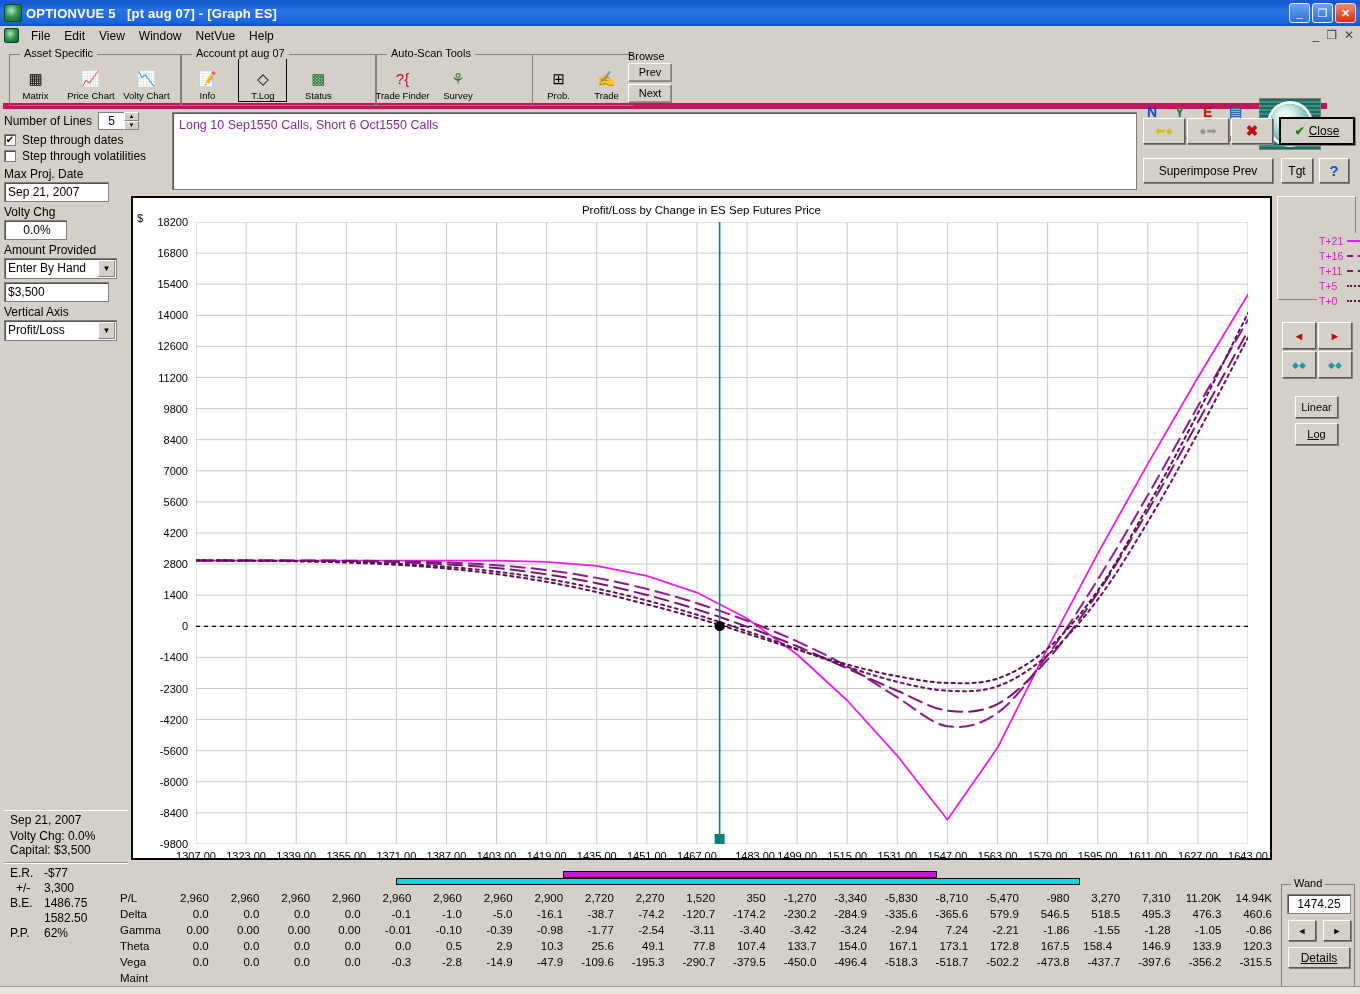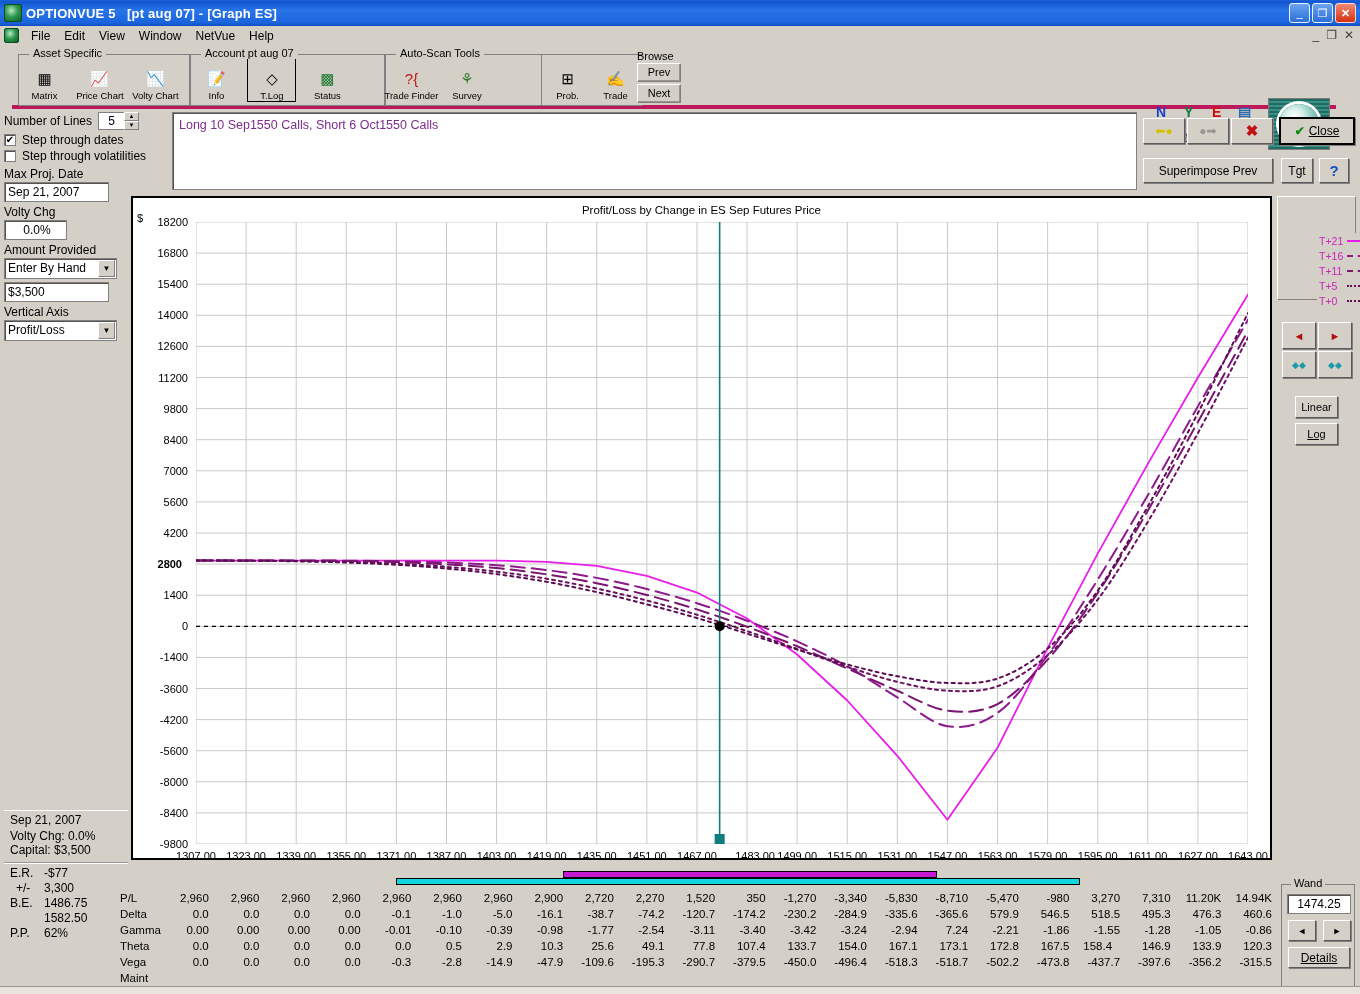--- a/index.html
+++ b/index.html
@@ -42,22 +42,22 @@
   #menubar .m-icon{
     width:15px;height:15px;margin-right:5px;border-radius:2px;
     background: radial-gradient(circle at 40% 35%, #bde8c8 0%, #2e9b4e 45%, #0d5a28 100%);
     border:1px solid #0a4a20;
   }
   .menuitem { font-size:12px; color:#000; padding:1px 7px; cursor:default; }
   #menubar .mdi-btns{ position:absolute; right:6px; top:2px; display:flex; gap:7px; color:#404040; font-size:12px; }
 
   
   #toolbar {
-    position:absolute; left:12px; top:46px; width:1324px; height:63px;
-    background:#d4d0c8; border-bottom:4px solid #be185d;
+    position:absolute; left:3px; top:46px; width:1324px; height:63px;
+    background:#d4d0c8; border-bottom:6px solid #be185d;
   }
   .tgroup { position:absolute; top:8px; height:52px; border:1px solid #808080; border-top-color:#808080;}
   .tgroup > .glabel {
     position:absolute; top:-8px; left:10px; background:#d4d0c8; padding:0 4px;
     font-size:11px; color:#000; white-space:nowrap;
   }
   .tbtn {
     width:49px; height:44px; margin:3px 1px; border:1px solid transparent; background:transparent;
     display:inline-flex; flex-direction:column; align-items:center; justify-content:flex-end;
     font-size:9.5px; color:#000; cursor:default; vertical-align:top;
@@ -519,25 +519,25 @@
     <div class="ylabel" style="top: 57.1px; right: 6px;">16800</div>
     <div class="ylabel" style="top: 88.2px; right: 6px;">15400</div>
     <div class="ylabel" style="top: 119.3px; right: 6px;">14000</div>
     <div class="ylabel" style="top: 150.4px; right: 6px;">12600</div>
     <div class="ylabel" style="top: 181.5px; right: 6px;">11200</div>
     <div class="ylabel" style="top: 212.6px; right: 6px;">9800</div>
     <div class="ylabel" style="top: 243.7px; right: 6px; text-align: center;">8400</div>
     <div class="ylabel" style="top: 274.8px; right: 6px;">7000</div>
     <div class="ylabel" style="top: 305.9px; right: 6px;">5600</div>
     <div class="ylabel" style="top: 337px; right: 6px;">4200</div>
-    <div class="ylabel" style="top: 368.1px; right: 12px; font-weight: bold;">2800</div>
+    <div class="ylabel" style="top: 368.1px; right: 6px;">2800</div>
     <div class="ylabel" style="top: 399.2px; right: 6px;">1400</div>
     <div class="ylabel" style="top: 430.3px; right: 6px;">0</div>
     <div class="ylabel" style="top: 461.4px; right: 6px;">-1400</div>
-    <div class="ylabel" style="top: 492.5px; right: 6px;">-3600</div>
+    <div class="ylabel" style="top: 492.5px; right: 6px;">-2300</div>
     <div class="ylabel" style="top: 523.6px; right: 6px;">-4200</div>
     <div class="ylabel" style="top: 554.7px; right: 6px;">-5600</div>
     <div class="ylabel" style="top: 585.8px; right: 6px;">-8000</div>
     <div class="ylabel" style="top: 616.9px; right: 6px;">-8400</div>
     <div class="ylabel" style="top: 648px; right: 6px;">-9800</div>
   </div>
 <div id="xaxisrow">
     <div class="xlabel" style="left: 65px; top: 0px;">1307.00</div>
     <div class="xlabel" style="left: 115.095px; top: 0px;">1323.00</div>
     <div class="xlabel" style="left: 165.19px; top: 0px;">1339.00</div>

